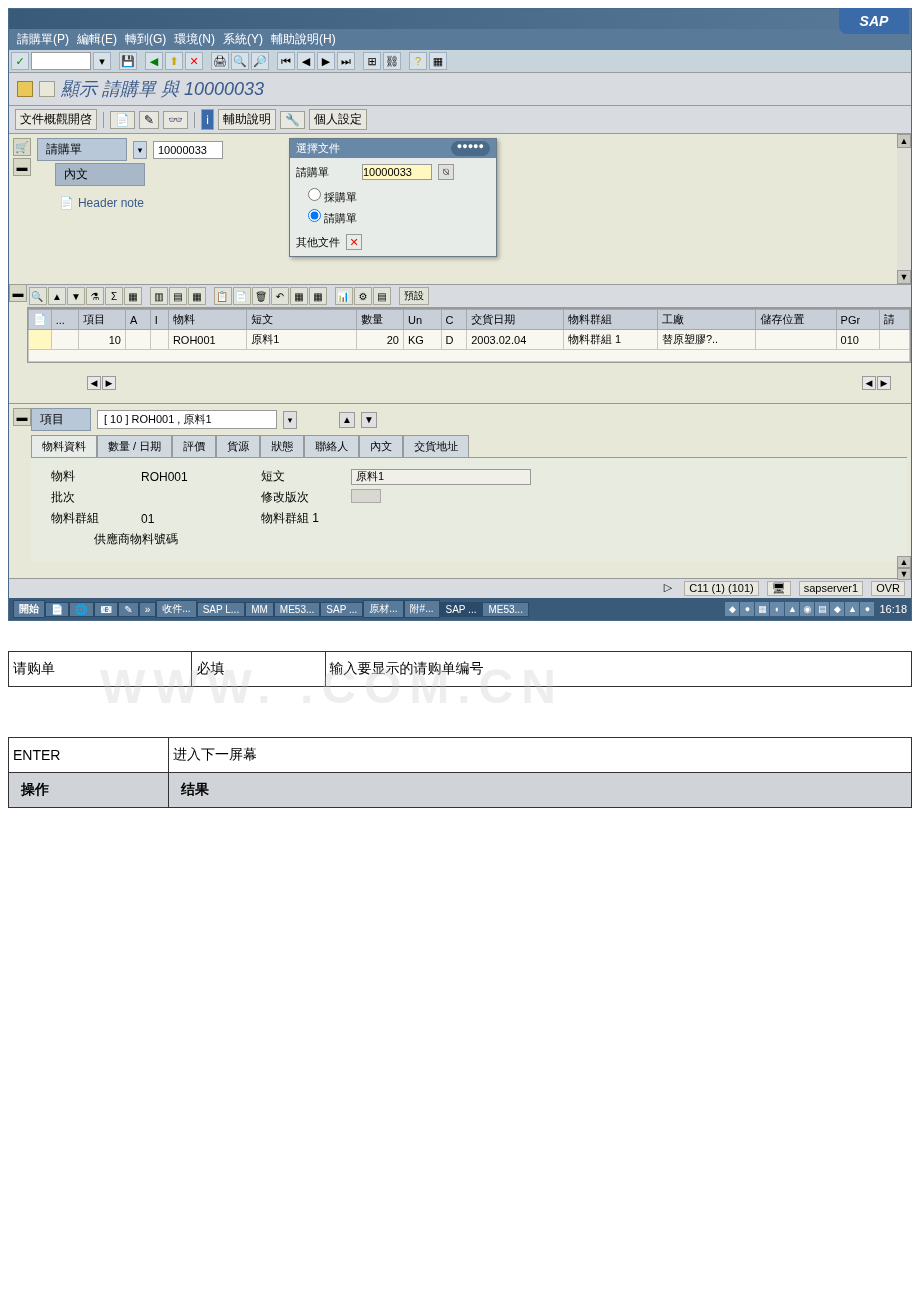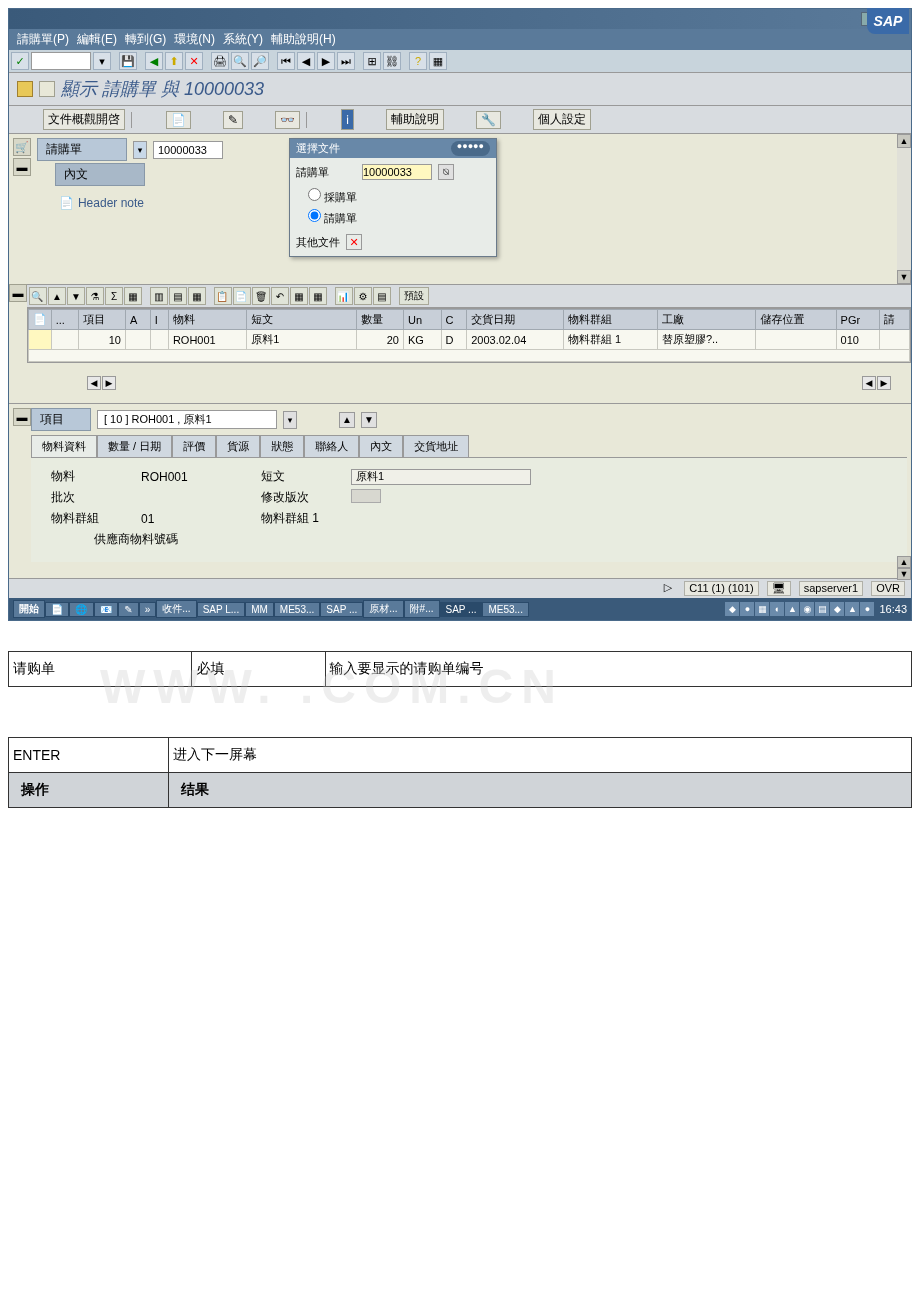--- a/index.html
+++ b/index.html
@@ -1,34 +1,34 @@
 <!DOCTYPE html>
 <html><head>
   <meta charset="utf-8">
   <style>
     * { box-sizing: border-box; margin: 0; padding: 0; font-family: "Microsoft YaHei", Arial, sans-serif; }
     body { background: #fff; width: 920px; }
     
     .sap-window { border: 1px solid #4a6a8a; background: #e8e8d8; position: relative; }
     .titlebar { background: linear-gradient(to right, #3a5a7a, #5a7a9a); height: 20px; display: flex; align-items: center; padding: 0 4px; position: relative; }
     .titlebar-controls { position: absolute; right: 4px; display: flex; gap: 2px; }
-    .sap-logo { position: absolute; right: 2px; top: -1px; width: 42px; height: 26px; background: #3a6aa8; color: #fff; font-weight: bold; font-size: 14px; display: flex; align-items: center; justify-content: center; font-style: italic; border-bottom-left-radius: 8px; z-index: 10; }
+    .sap-logo { position: absolute; right: 2px; top: -1px; width: 70px; height: 26px; background: #3a6aa8; color: #fff; font-weight: bold; font-size: 14px; display: flex; align-items: center; justify-content: center; font-style: italic; border-bottom-left-radius: 8px; z-index: 10; }
     
     .menubar { background: #5a7a9a; color: #fff; font-size: 12px; padding: 2px 8px; display: flex; gap: 8px; }
     .menubar span { cursor: pointer; }
     
     .std-toolbar { background: #c8d4dc; padding: 2px; display: flex; align-items: center; gap: 2px; border-bottom: 1px solid #999; }
     .std-toolbar .icon-btn { width: 18px; height: 18px; display: inline-flex; align-items: center; justify-content: center; font-size: 11px; background: #d8e0e8; border: 1px solid #a0b0c0; cursor: pointer; }
     .std-toolbar input { width: 60px; height: 18px; font-size: 11px; border: 1px solid #999; }
     
     .page-title { background: #d8dce0; padding: 4px 8px; display: flex; align-items: center; gap: 6px; border-bottom: 1px solid #999; }
     .page-title .title-text { font-style: italic; color: #3a5a8a; font-size: 18px; }
     
     .app-toolbar { background: #d8dce0; padding: 3px 6px; display: flex; align-items: center; gap: 4px; font-size: 12px; border-bottom: 1px solid #999; }
-    .app-toolbar .btn { background: #e8e8e0; border: 1px solid #a0a090; padding: 1px 4px; cursor: pointer; display: inline-flex; align-items: center; gap: 2px; margin-left: 28px; }
+    .app-toolbar .btn { background: #e8e8e0; border: 1px solid #a0a090; padding: 1px 4px; cursor: pointer; display: inline-flex; align-items: center; gap: 2px; }
     .app-toolbar .sep { width: 1px; height: 16px; background: #999; margin: 0 2px; }
     
     .main-area { background: #e8e8d8; padding: 4px; display: flex; gap: 4px; position: relative; }
     .left-icons { display: flex; flex-direction: column; gap: 2px; width: 20px; }
     .left-icons .ic { width: 18px; height: 18px; border: 1px solid #a0a090; background: #d8d8c8; font-size: 11px; display: flex; align-items: center; justify-content: center; cursor: pointer; }
     
     .content { flex: 1; }
     .row-hdr { display: flex; align-items: center; gap: 6px; margin-bottom: 2px; }
     .row-hdr .lbl { background: #b8c8d8; padding: 2px 8px; font-size: 12px; border: 1px solid #8898a8; }
     .row-hdr input { height: 18px; font-size: 11px; border: 1px solid #999; background: #fff; padding: 0 4px; }
@@ -385,21 +385,21 @@
       <span class="ti">◆</span>
       <span class="ti">●</span>
       <span class="ti">▦</span>
       <span class="ti">◐</span>
       <span class="ti">▲</span>
       <span class="ti">◉</span>
       <span class="ti">▤</span>
       <span class="ti">◆</span>
       <span class="ti">▲</span>
       <span class="ti">●</span>
-      <span style="margin-left:4px;">16:43</span>
+      <span style="margin-left:4px;">16:18</span>
     </div>
   </div>
 </div>
 
 <div style="padding: 0 8px; position: relative;">
   <span class="watermark" style="top:8px;left:100px;">WWW. .COM.CN</span>
   <table class="doc-table">
     <tbody>
     <tr>
       <td>请购单</td>

